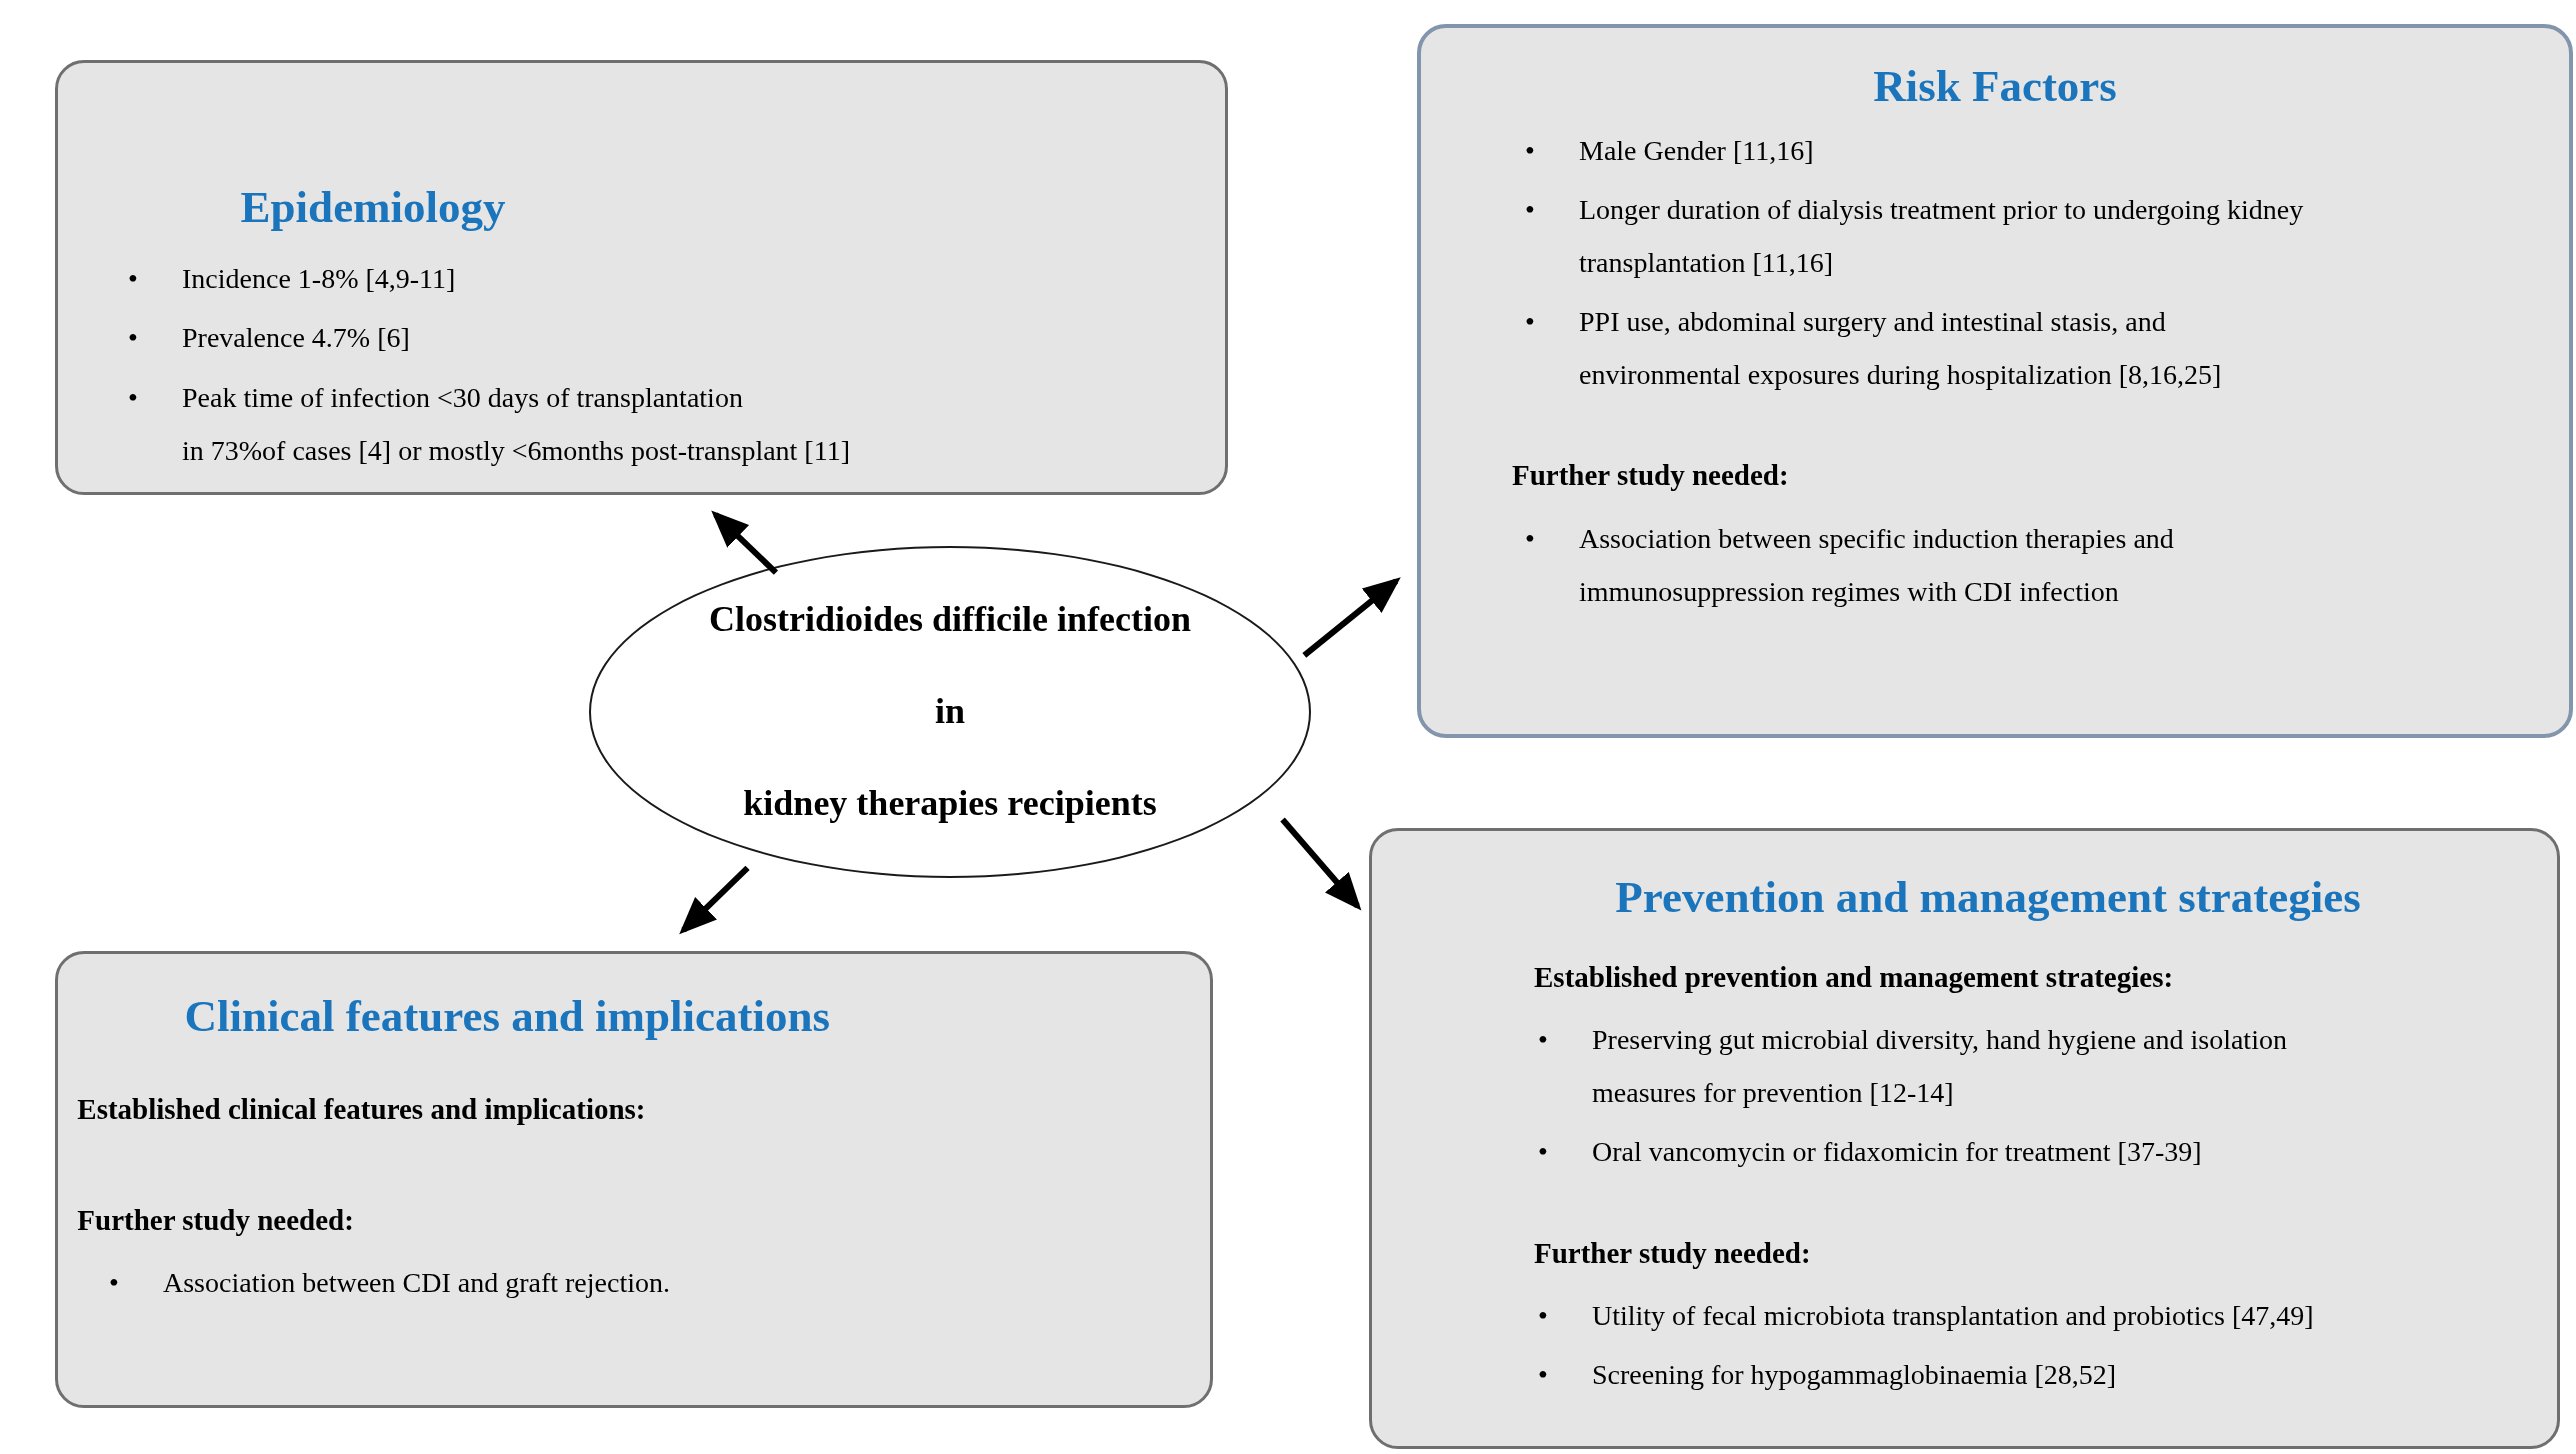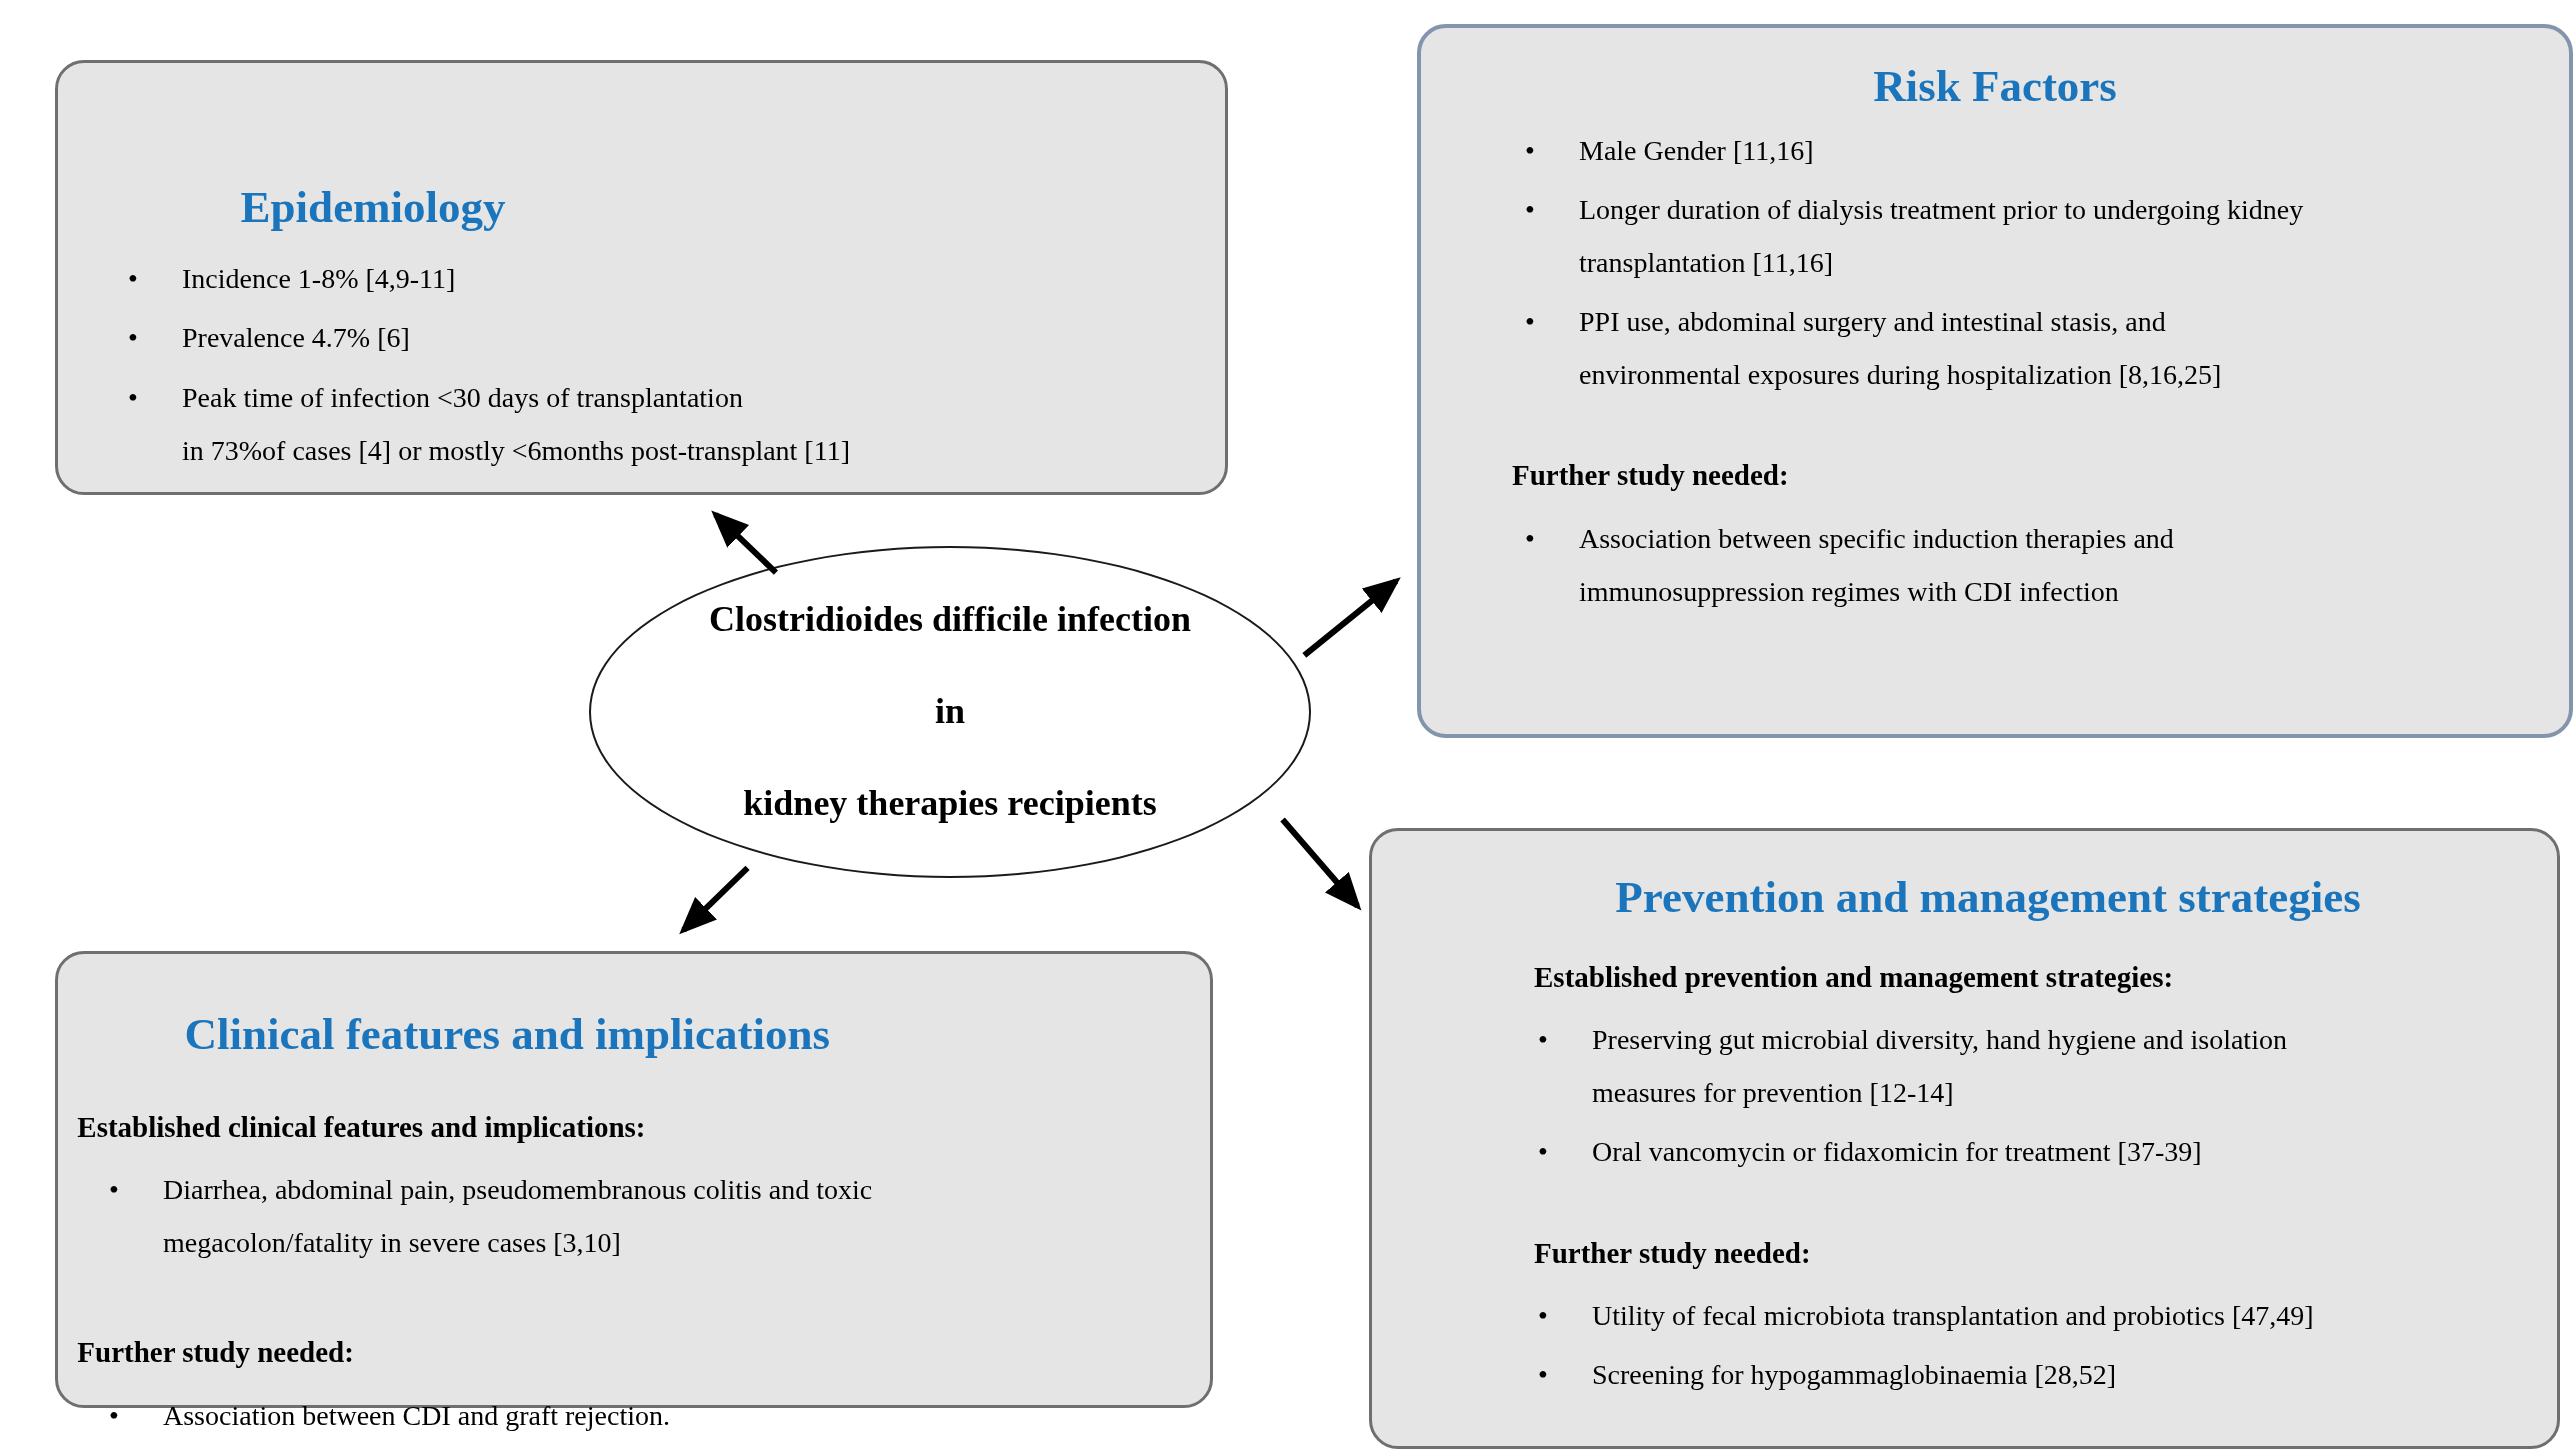--- a/index.html
+++ b/index.html
@@ -37,21 +37,21 @@
   .box-title {
     margin: 0;
     font-size: 45px;
     font-weight: bold;
     line-height: 1.3;
     color: var(--title-blue);
     text-align: center;
   }
   
   .box-epidemiology .box-title { width: 54%; margin-top: 115px; }
-  .box-clinical     .box-title { width: 78%; margin-top: 51px;  }
+  .box-clinical     .box-title { width: 78%; margin-top: 33px;  }
   .box-risk         .box-title { width: 100%; margin-top: 29px; }
   .box-prevention   .box-title { width: 100%; margin-top: 37px; }
 
   .section-heading {
     font-weight: bold;
     font-size: 29px;
     line-height: 1.9;
     margin: 0;
   }
   .box-risk       .section-heading { padding-left: 91px; }
@@ -147,24 +147,20 @@
     <div class="section-heading further">Further study needed:</div>
     <ul class="bullet-list">
       <li class="bullet-item">Association between specific induction therapies and
 immunosuppression regimes with CDI infection</li>
     </ul>
   </div>
 
   <div class="box box-clinical">
     <h2 class="box-title">Clinical features and implications</h2>
     <div class="section-heading first">Established clinical features and implications:</div>
-    <ul class="bullet-list">
-      <li class="bullet-item">Diarrhea, abdominal pain, pseudomembranous colitis and toxic
-megacolon/fatality in severe cases [3,10]</li>
-    </ul>
     <div class="section-heading further">Further study needed:</div>
     <ul class="bullet-list">
       <li class="bullet-item">Association between CDI and graft rejection.</li>
     </ul>
   </div>
 
   <div class="box box-prevention">
     <h2 class="box-title">Prevention and management strategies</h2>
     <div class="section-heading first">Established prevention and management strategies:</div>
     <ul class="bullet-list">

